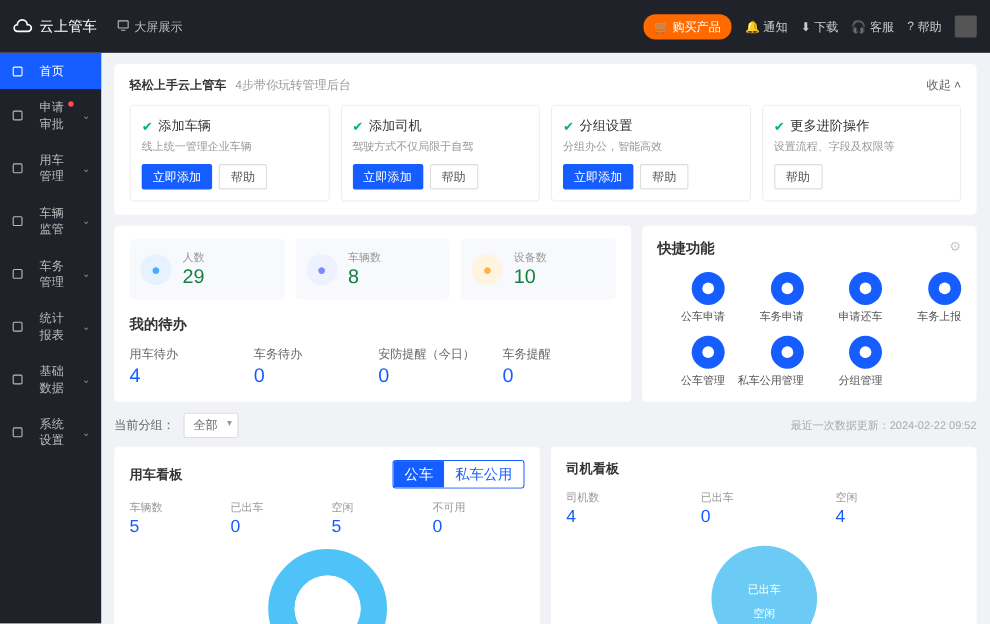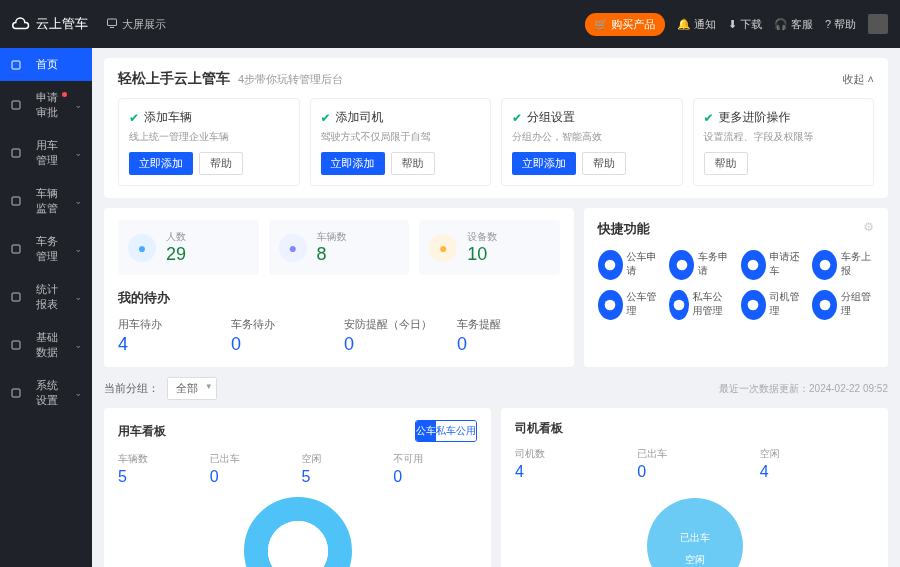--- a/index.html
+++ b/index.html
@@ -16,21 +16,21 @@
 .body{flex:1;display:flex;overflow:hidden}
 .sidebar{width:92px;background:#1f2329;color:#bbb;font-size:11px;overflow-y:auto}
 .side-item{padding:9px 10px;display:flex;align-items:center;gap:14px;cursor:pointer;position:relative}
 .side-item.active{background:#165dff;color:#fff}
 .side-icon{width:12px;height:12px;flex-shrink:0}
 .chev{margin-left:auto;font-size:9px;color:#888}
 .dot{width:5px;height:5px;background:#ff4d4f;border-radius:50%;position:absolute;left:62px;top:11px}
 .main{flex:1;overflow-y:auto;padding:10px 12px}
 .card{background:#fff;border-radius:4px;padding:12px 14px;margin-bottom:10px}
 .quick-head{display:flex;align-items:center;gap:8px;margin-bottom:10px}
-.quick-title{font-size:14px;font-weight:600}
+.quick-title{font-size:11px;font-weight:600}
 .quick-sub{font-size:11px;color:#999}
 .collapse{margin-left:auto;font-size:11px;color:#666;display:flex;align-items:center;gap:3px}
 .steps{display:flex;gap:10px}
 .step{flex:1;border:1px solid #eee;border-radius:4px;padding:10px}
 .step-head{display:flex;align-items:center;gap:5px;font-size:12px;font-weight:500;margin-bottom:4px}
 .step-desc{font-size:10px;color:#999;margin-bottom:8px;line-height:1.4}
 .step-btns{display:flex;gap:6px}
 .btn-primary{background:#165dff;color:#fff;padding:4px 10px;border-radius:2px;font-size:11px;border:none;cursor:pointer}
 .btn-ghost{background:#fff;border:1px solid #ddd;color:#555;padding:3px 10px;border-radius:2px;font-size:11px;cursor:pointer}
 .row{display:flex;gap:10px}
@@ -39,33 +39,33 @@
 .asset-row{display:flex;gap:10px}
 .asset{flex:1;background:#f7f9fc;border-radius:4px;padding:10px;display:flex;align-items:center;gap:10px}
 .asset-icon{width:28px;height:28px;border-radius:50%;display:flex;align-items:center;justify-content:center;font-size:14px}
 .asset-label{font-size:10px;color:#999}
 .asset-val{font-size:18px;color:#15803d;font-weight:500}
 .todo-row{display:flex;gap:10px}
 .todo{flex:1}
 .todo-label{font-size:11px;color:#666;margin-bottom:2px}
 .todo-val{font-size:18px;color:#165dff;font-weight:500}
 .shortcuts{display:grid;grid-template-columns:repeat(4,1fr);gap:10px}
-.sc{display:flex;flex-direction:row;align-items:flex-start;gap:4px;cursor:pointer}
+.sc{display:flex;flex-direction:column;align-items:flex-end;gap:4px;cursor:pointer}
 .sc-icon{width:30px;height:30px;border-radius:50%;background:#165dff;color:#fff;display:flex;align-items:center;justify-content:center;font-size:14px}
 .sc-label{font-size:10px;color:#555}
 .filter-bar{display:flex;align-items:center;gap:8px;font-size:11px;color:#666;margin-bottom:8px}
 .select{border:1px solid #ddd;padding:3px 18px 3px 8px;border-radius:2px;background:#fff;position:relative}
 .select::after{content:"▾";position:absolute;right:5px;top:3px;color:#999;font-size:9px}
 .update-time{margin-left:auto;font-size:10px;color:#aaa}
 .boards{display:flex;gap:10px}
 .board{flex:1;background:#fff;border-radius:4px;padding:12px 14px}
 .board-head{display:flex;align-items:center;margin-bottom:10px}
 .board-title{font-size:12px;font-weight:600}
 .tabs{margin-left:auto;display:flex;border:1px solid #165dff;border-radius:3px;overflow:hidden}
-.tab{padding:3px 0;font-size:10px;cursor:pointer}
+.tab{padding:3px 10px;font-size:13px;cursor:pointer}
 .tab.active{background:#165dff;color:#fff}
 .tab.inactive{background:#fff;color:#165dff}
 .stats-row{display:flex;gap:8px;margin-bottom:10px}
 .stat{flex:1}
 .stat-label{font-size:10px;color:#999;margin-bottom:2px}
 .stat-val{font-size:16px;color:#165dff;font-weight:500}
 .chart{display:flex;justify-content:center;margin-bottom:8px}
 .check{color:#00b578}
 .gear-icon{margin-left:auto;color:#ccc}
 </style>
@@ -330,28 +330,20 @@
                   </svg>
                 </div>
                 <div class="sc-label">私车公用管理</div>
               </div>
               <div class="sc">
                 <div class="sc-icon">
                   <svg width="16" height="16" viewBox="0 0 24 24" fill="#fff">
                     <circle cx="12" cy="12" r="8"></circle>
                   </svg>
                 </div>
-                <div class="sc-label">司机管理</div>
-              </div>
-              <div class="sc">
-                <div class="sc-icon">
-                  <svg width="16" height="16" viewBox="0 0 24 24" fill="#fff">
-                    <circle cx="12" cy="12" r="8"></circle>
-                  </svg>
-                </div>
                 <div class="sc-label">分组管理</div>
               </div>
             </div>
         </div>
       </div>
 
       <div class="filter-bar">
         <span>当前分组：</span>
         <div class="select"><span>全部</span></div>
         <span class="update-time">最近一次数据更新：2024-02-22 09:52</span>

